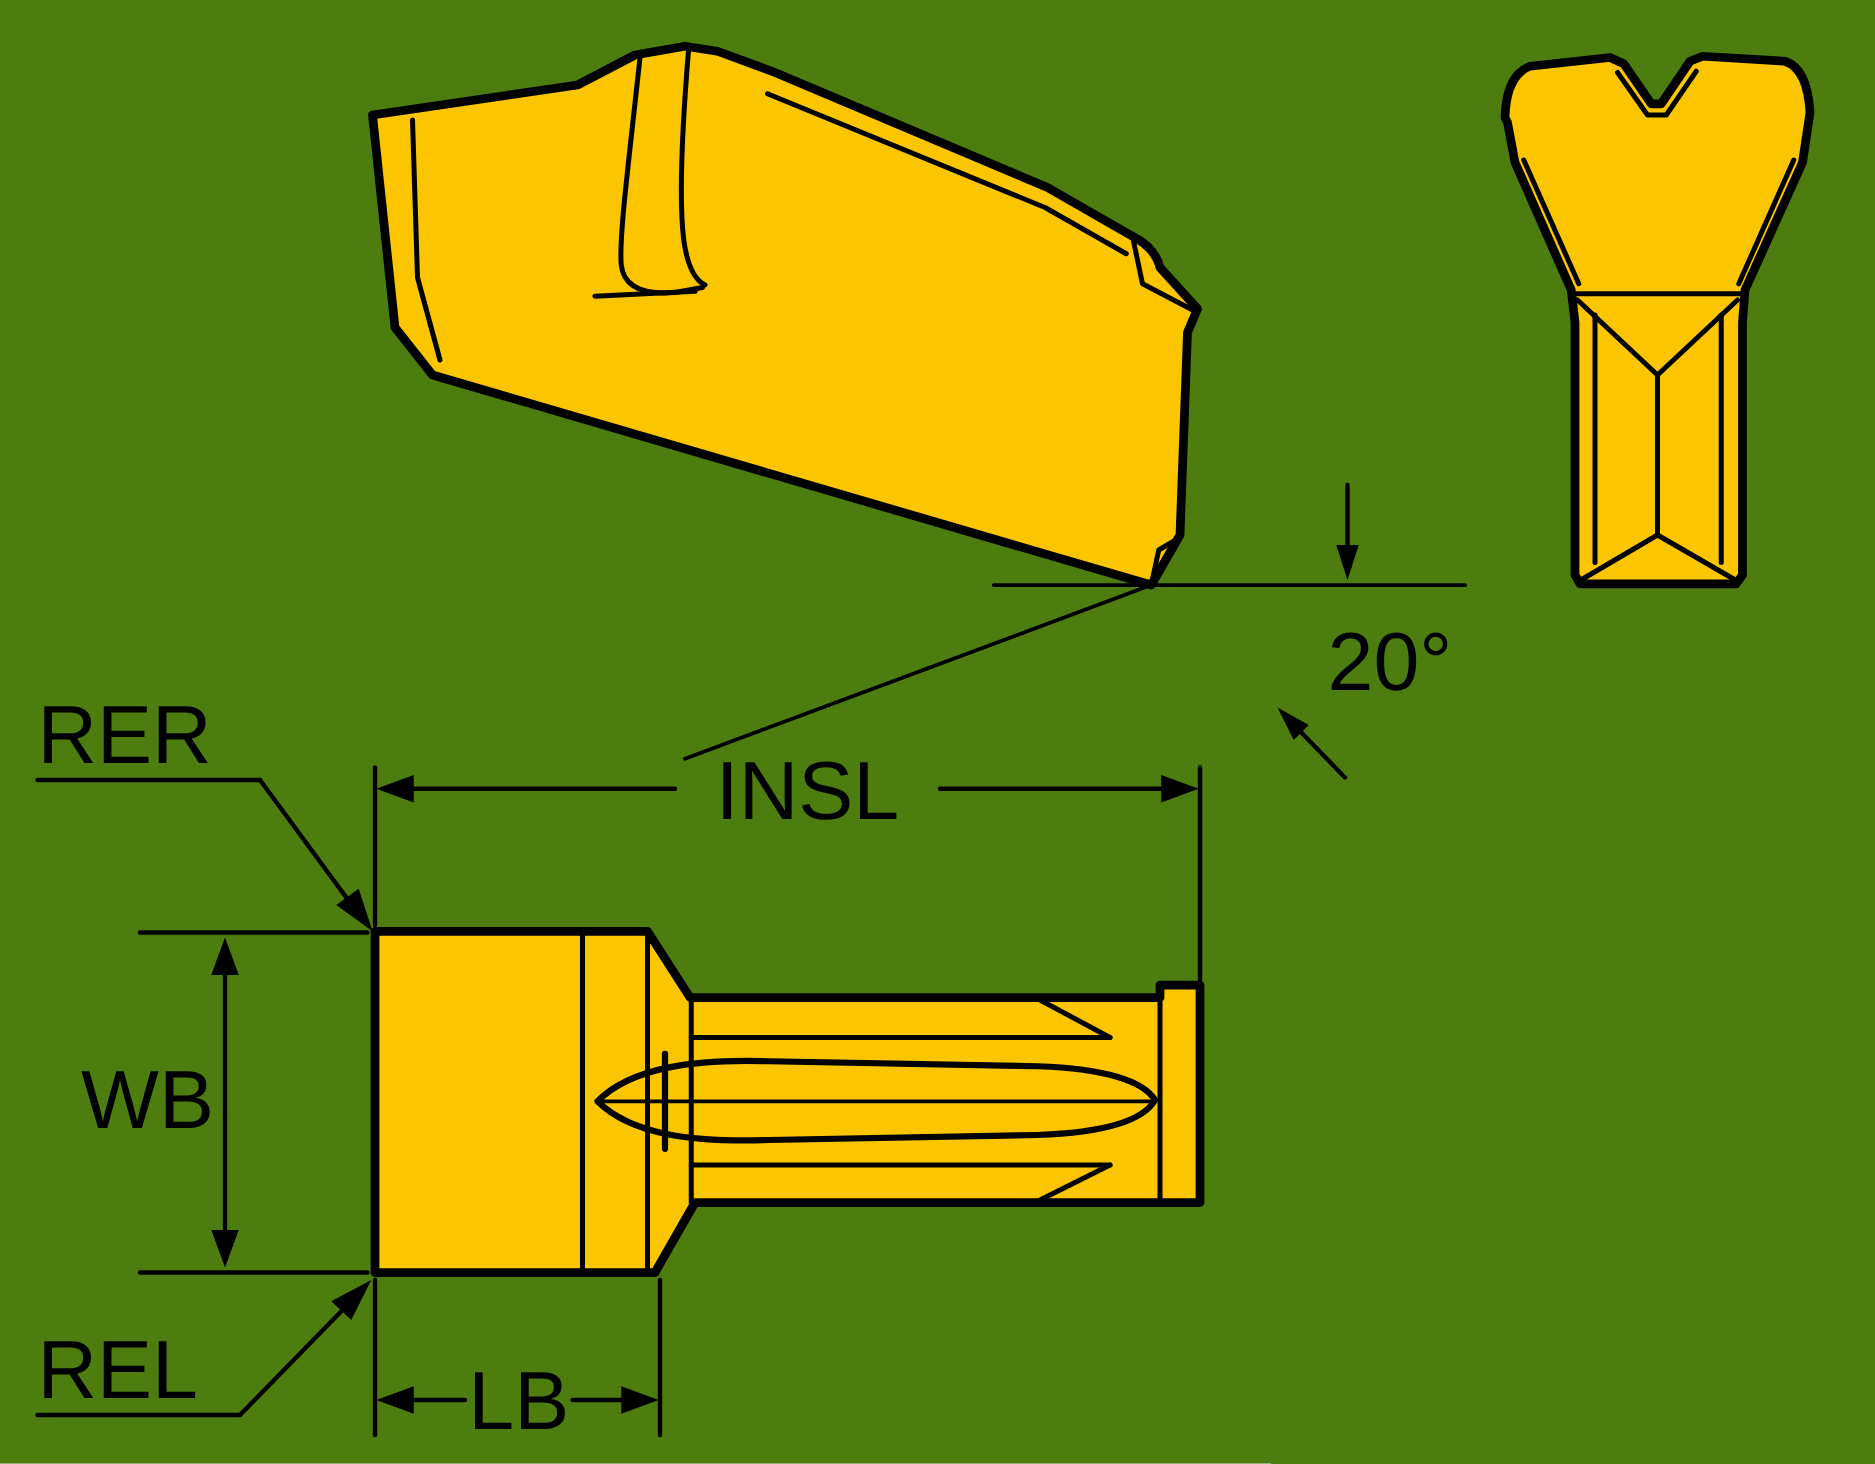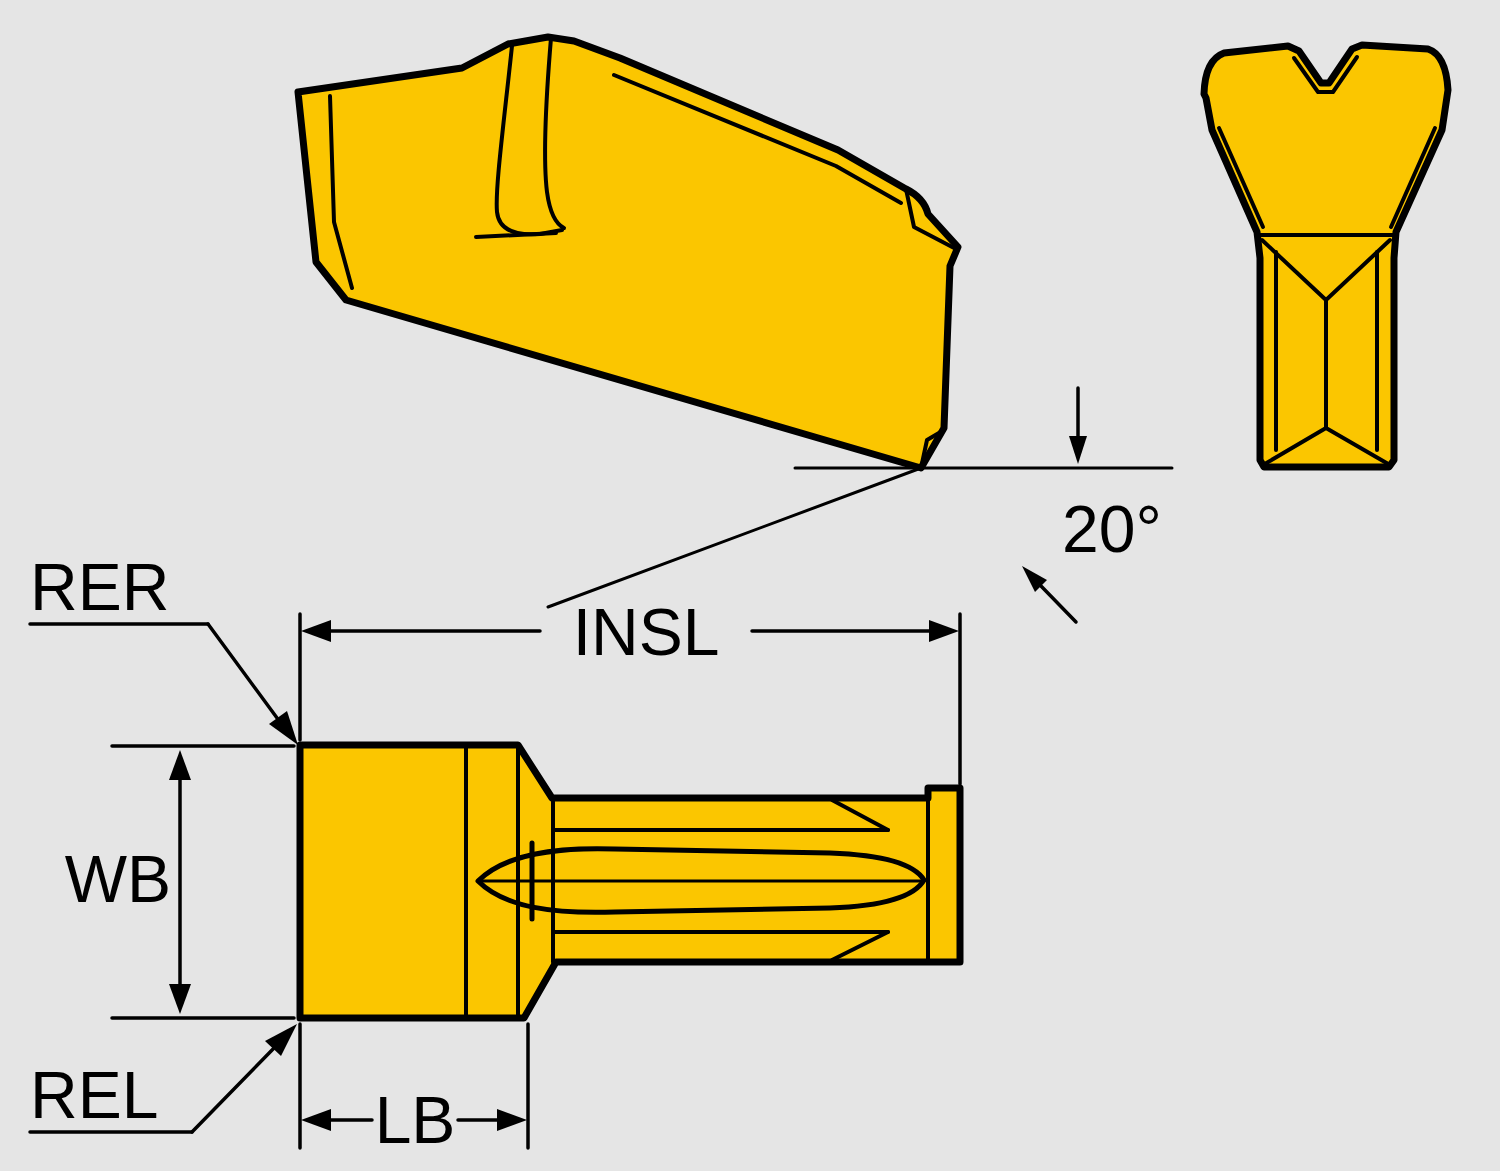--- a/index.html
+++ b/index.html
@@ -1,16 +1,16 @@
 <!DOCTYPE html>
 <html><head>
 <meta charset="utf-8">
 <style>
   html,body{margin:0;padding:0;background:#ffffff;}
-  .canvas{position:relative;width:1500px;height:1171px;background:#e5e5e5;overflow:hidden;}
+  .canvas{position:relative;width:1500px;height:1171px;background:#4d7c0f;overflow:hidden;}
   svg{display:block;}
   .outline{stroke:#000;stroke-width:7;stroke-linejoin:round;stroke-linecap:round;}
   .inner{stroke:#000;stroke-width:4;fill:none;stroke-linejoin:round;stroke-linecap:round;}
   .inner5{stroke:#000;stroke-width:5;fill:none;stroke-linejoin:round;stroke-linecap:round;}
   .thin{stroke:#000;stroke-width:3;fill:none;stroke-linecap:round;}
   .dim{stroke:#000;stroke-width:3.5;fill:none;stroke-linecap:round;}
   .arrowhead{fill:#000;stroke:none;}
   .label{font-family:"Liberation Sans","DejaVu Sans",sans-serif;font-size:66px;fill:#000;}
 </style>
 </head>

